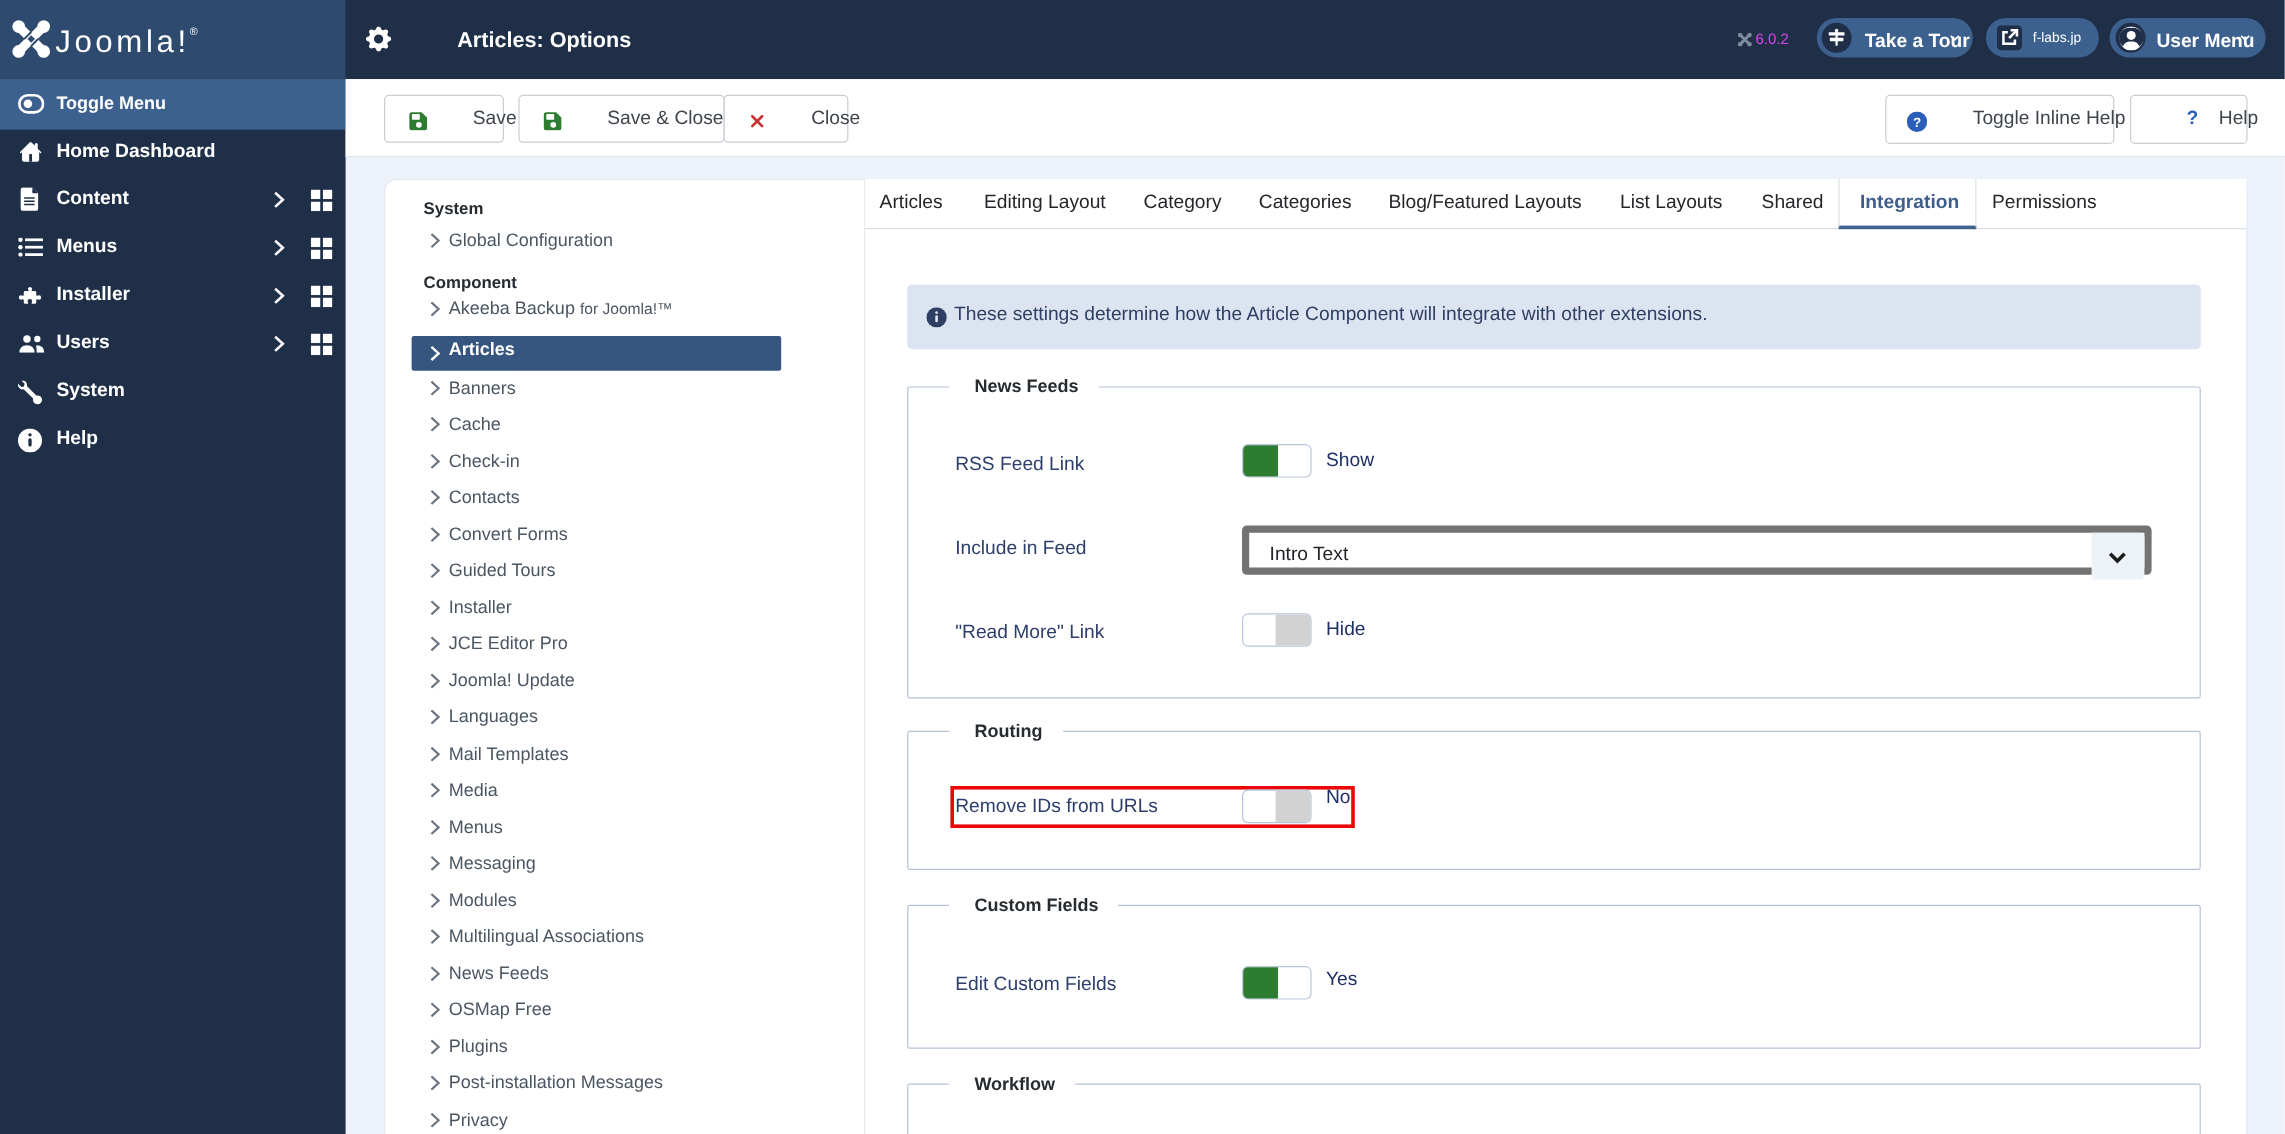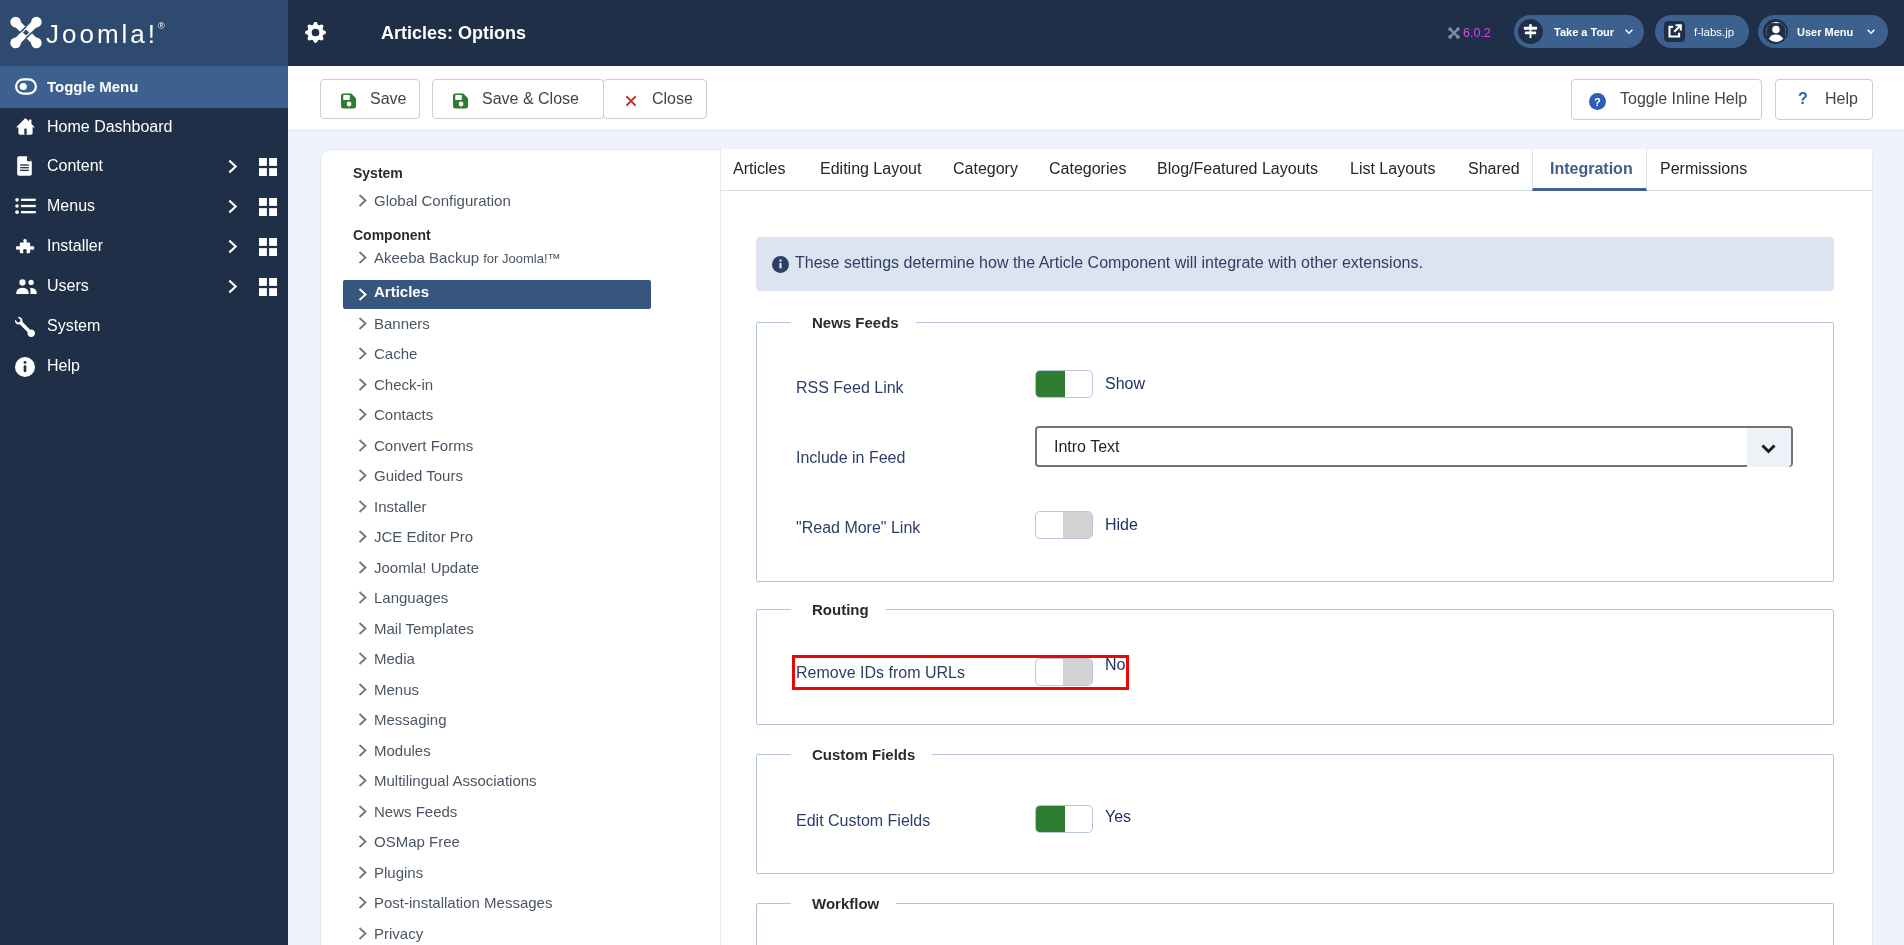--- a/index.html
+++ b/index.html
@@ -9,37 +9,37 @@
 
 
 #header { position:absolute; left:0; top:0; width:1904px; height:66px; background:#202f48; }
 #logoarea { position:absolute; left:0; top:0; width:288px; height:66px; background:#2e4a6f; }
 #logotext { position:absolute; left:46px; top:19px; color:#fff; font-size:26px; letter-spacing:3px; font-weight:400;text-align:center; }
 #logoreg { font-size:9px; vertical-align:14px; letter-spacing:0; }
 #pagetitle { position:absolute; left:333px; top:22.5px; color:#fff; font-size:18px; font-weight:700;margin-left:48px; }
 #version { position:absolute; left:1463px; top:26px; color:#d946ef; font-size:12.5px; }
 .pill { position:absolute; top:15px; height:33px; background:#3d618f; border-radius:17px; color:#fff; }
 .pill .ic { position:absolute; left:4px; top:4px; width:25px; height:25px; background:#202f48; border-radius:50%; }
-.pill .txt { position:absolute; top:11px; font-size:11px; font-weight:700; white-space:nowrap; }
+.pill .txt { position:absolute; top:11px; font-size:16px; font-weight:700; white-space:nowrap; }
 .pill .txtr { font-weight:400; font-size:11.5px; }
 
 
 #sidebar { position:absolute; left:0; top:66px; width:288px; height:879px; background:#202f48; }
 #togglerow { position:absolute; left:0; top:0; width:288px; height:42px; background:#3d618f; }
 #togglerow span { position:absolute; left:47px; top:12px; color:#fff; font-size:15px; font-weight:700; }
 .sitem { position:absolute; left:0; width:288px; height:40px; color:#fff; }
-.sitem .lbl { position:absolute; left:47px; top:11px; font-size:16px; }
+.sitem .lbl { position:absolute; left:47px; top:11px; font-size:16px;font-weight:bold; }
 .sitem svg.mic { position:absolute; left:15px; top:10px; }
 .sitem svg.chev { position:absolute; left:227px; top:13px; }
 .sitem svg.grid { position:absolute; left:259px; top:12px; }
 
 
 #toolbar { position:absolute; left:288px; top:66px; width:1616px; height:65px; background:#fff; border-bottom:1px solid #dee4ed; }
 .tbtn { position:absolute; top:79px; height:40px; background:#fff; border:1px solid #c9ced4; border-radius:4px; font-size:16px; color:#3f454c; }
-.tbtn .t { position:absolute; top:10px; white-space:nowrap; }
+.tbtn .t { position:absolute; top:10px; white-space:nowrap;margin-left:24px; }
 
 
 #panel { position:absolute; left:320px; top:149px; width:1553px; height:810px; background:#fff; border:1px solid #e2e7f0; border-radius:10px 10px 0 0; }
 #treediv { position:absolute; left:720px; top:149px; width:1px; height:796px; background:#e6e9ee; }
 
 
 .thead { position:absolute; left:353px; font-size:14px; font-weight:700; color:#272c31; }
 .titem { position:absolute; left:358px; width:290px; height:30px; color:#4b5663; font-size:15px; }
 .titem .tx { position:absolute; left:16px; top:3px; white-space:nowrap; }
 .titem svg { position:absolute; left:0; top:5px; }
@@ -57,21 +57,21 @@
 #alert { position:absolute; left:756px; top:237px; width:1078px; height:54px; background:#dde4f1; border-radius:4px; }
 #alert .atx { position:absolute; left:39px; top:17px; font-size:16px; color:#2e3f63; }
 fieldset.fs { position:absolute; left:756px; width:1078px; border:1px solid #b6c2d8; border-radius:2px; background:#fff; }
 fieldset.fs legend { margin-left:34px; padding:0 17px 0 21px; font-size:15px; font-weight:700; color:#272c31; }
 .flabel { position:absolute; left:796px; height:20px; line-height:20px; font-size:16px; color:#2c3e69; white-space:nowrap; }
 .fvalue { position:absolute; left:1105px; height:20px; line-height:20px; font-size:16px; color:#1f3067; white-space:nowrap; }
 .toggle { position:absolute; left:1035px; width:58px; height:28px; border:1px solid #b9c6dd; border-radius:5px; background:#fff; overflow:hidden; }
 .toggle .on { position:absolute; left:-1px; top:-1px; width:30px; height:28px; background:#2e7c31; border-radius:5px 0 0 5px; }
 .toggle .off { position:absolute; right:-1px; top:-1px; width:30px; height:28px; background:#d2d2d2; border-radius:0 5px 5px 0; }
 #redbox { position:absolute; left:792px; top:654.5px; width:337px; height:35px; border:3px solid #ea0707; }
-#selectbox { position:absolute; left:1035px; top:426px; width:758px; height:41px; border:2px solid #737373; border-radius:4px; background:#fff; }
+#selectbox { position:absolute; left:1035px; top:438px; width:758px; height:41px; border:6px solid #737373; border-radius:4px; background:#fff; }
 #selectbox .stx { position:absolute; left:17px; top:10px; font-size:16px; color:#212529; }
 #selectbox .sarrow { position:absolute; right:0; top:0; width:44px; height:39px; background:#edf1f8; border-radius:0 4px 4px 0; }
 </style>
 </head>
 <body>
 
 <div id="header">
   <div id="logoarea">
     <svg class="abs" style="left:10px;top:16px" width="32" height="33" viewBox="0 0 32 32">
       <g stroke="#fff" stroke-width="7.4" stroke-linecap="round" fill="none">

